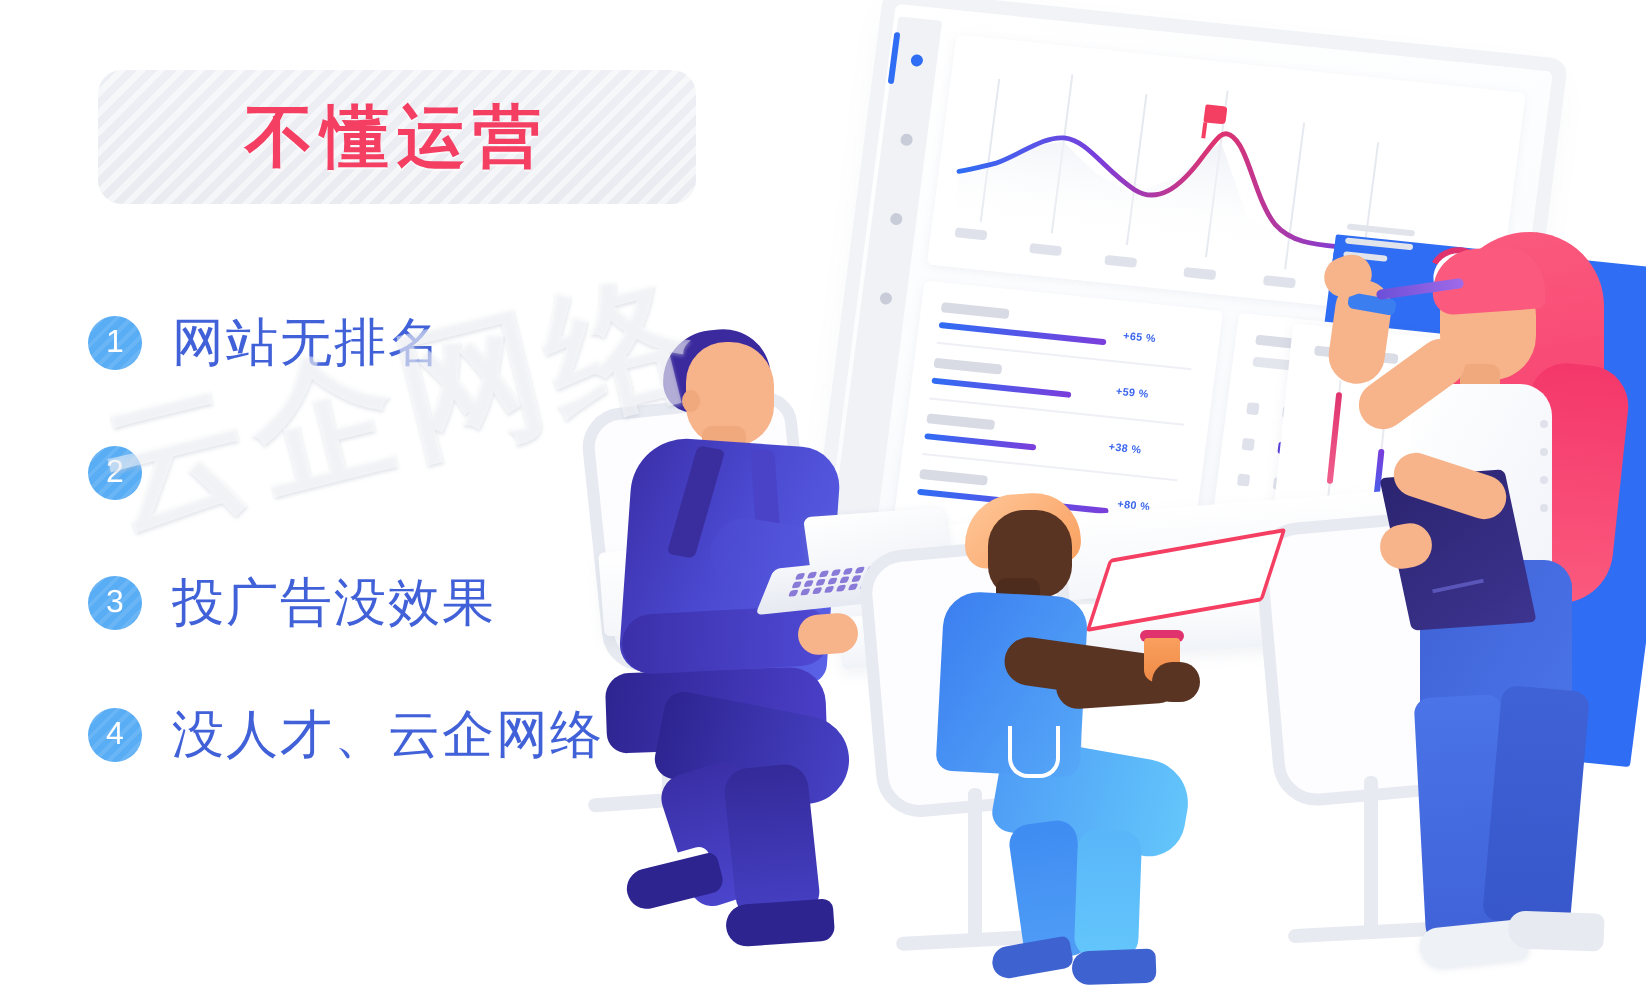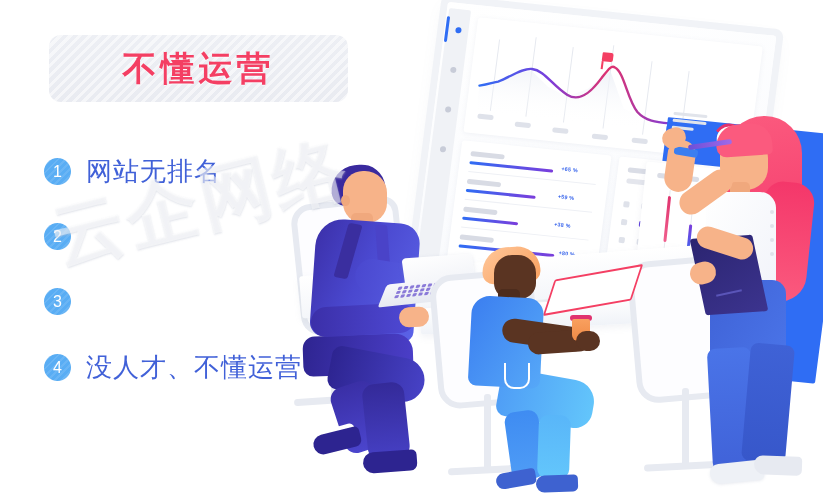--- a/index.html
+++ b/index.html
@@ -501,22 +501,23 @@
   <div class="bullet-list">
     <div class="bullet-item i0">
       <span class="bullet-num">1</span>
       <span class="bullet-label">网站无排名</span>
     </div>
     <div class="bullet-item i1">
       <span class="bullet-num">2</span>
     </div>
     <div class="bullet-item i2">
       <span class="bullet-num">3</span>
+      <span class="bullet-label">投广告没效果</span>
     </div>
     <div class="bullet-item i3">
       <span class="bullet-num">4</span>
-      <span class="bullet-label">没人才、不懂运营</span>
+      <span class="bullet-label">没人才、云企网络</span>
     </div>
   </div>
 
   <div class="watermark">云企网络</div>
 
 </div>
 
 </body></html>

